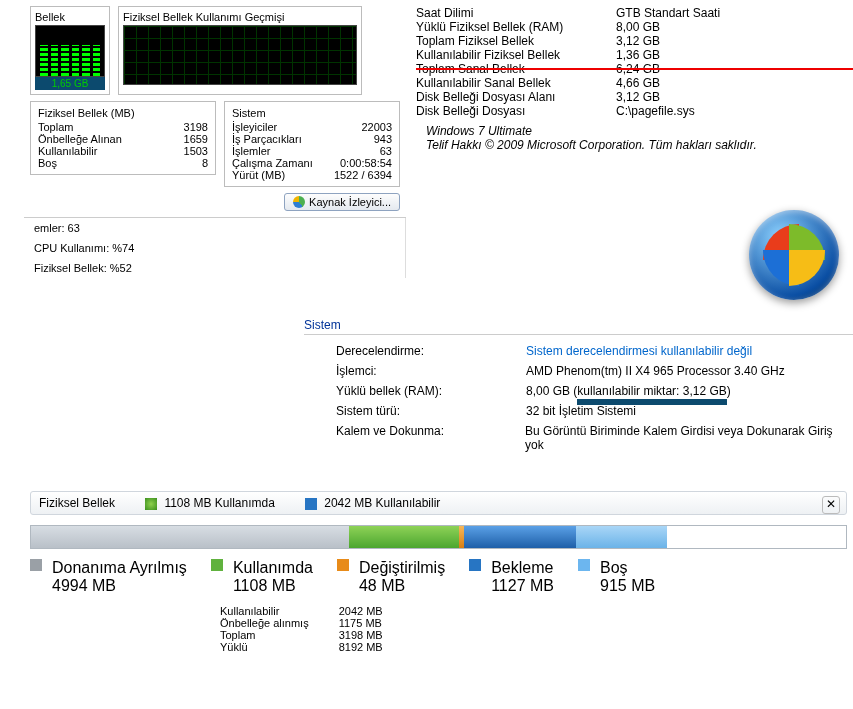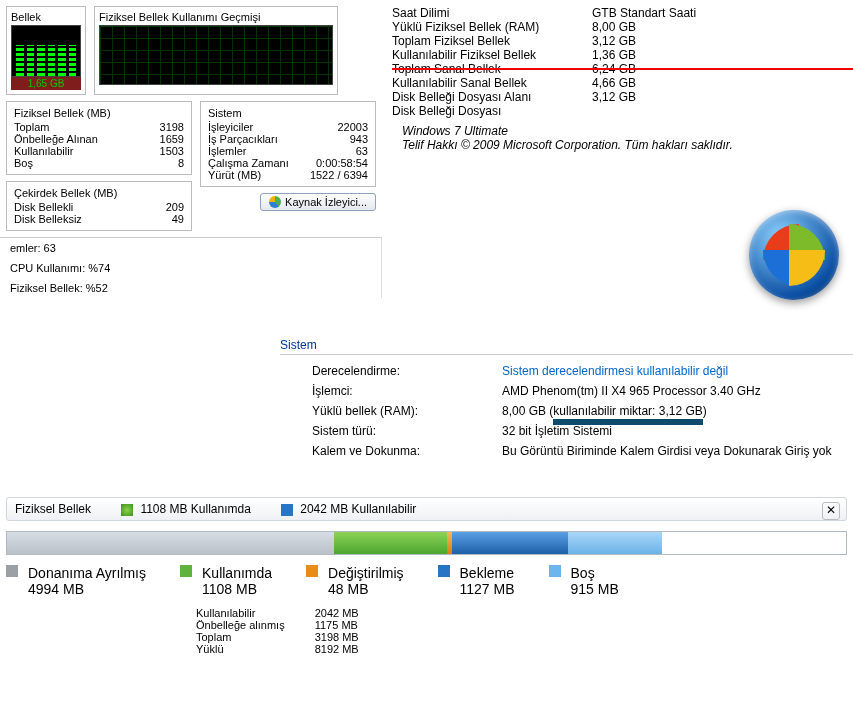--- a/index.html
+++ b/index.html
@@ -5,21 +5,21 @@
   body { margin:0; font-family:"Segoe UI",Tahoma,sans-serif; font-size:11px; color:#000; background:#fff; width:853px; }
   .top { display:flex; align-items:flex-start; }
   .tm { display:flex; gap:8px; padding:6px; }
   .panel { border:1px solid #bcbcbc; padding:4px; }
   .panel .title { font-size:11px; margin-bottom:2px; }
   .memgauge { width:68px; height:50px; background:#000; border:1px solid #444; position:relative; }
   .memgauge .bars { position:absolute; bottom:0; left:0; right:0; height:62%; display:flex; gap:1px; padding:0 4px; }
   .memgauge .bars span { flex:1; background:linear-gradient(to top,#0f0 0%,#0f0 100%); }
   .memgauge .bars span + span { margin-left:2px; }
   .memgauge .lines { position:absolute; inset:0; background:repeating-linear-gradient(to bottom,#000 0,#000 2px,transparent 2px,transparent 5px); }
-  .memgval { text-align:center; color:#0c0; background:#7f1d1d; font-size:10px; padding:1px 0;}
+  .memgval { text-align:center; color:#0c0; background:#0c4a6e; font-size:10px; padding:1px 0;}
   .histgraph { width:232px; height:58px; background:#000; border:1px solid #444;
     background-image:repeating-linear-gradient(to right,#003300 0,#003300 1px,transparent 1px,transparent 12px),
                      repeating-linear-gradient(to bottom,#003300 0,#003300 1px,transparent 1px,transparent 12px);
   }
   .stats { display:flex; gap:8px; padding:0 6px 6px 6px; }
   .statbox { border:1px solid #bcbcbc; padding:5px 7px; font-size:11px; }
   .statbox .h { padding-bottom:2px; }
   .statbox .row { display:flex; justify-content:space-between; gap:20px; }
   .bigtable { padding:6px 10px; font-size:12px; flex:1; }
   .bigtable .row { display:flex; }
@@ -53,26 +53,26 @@
   .sq { width:12px; height:12px; display:inline-block; background:#666; vertical-align:middle; margin-right:4px;}
   .sq.gray{background:#9aa0a6;} .sq.green{background:#60b23e;} .sq.green2{background:radial-gradient(#8fd04e,#3b8f1e);} .sq.orange{background:#e88b19;} .sq.blue{background:#2775c3;} .sq.lblue{background:#6cb6ef;}
   .xbtn { position:absolute; right:6px; top:4px; width:16px; height:16px; border:1px solid #bbb; border-radius:3px; text-align:center; line-height:14px; }
   .barfull { margin:10px 0; height:22px; display:flex; border:1px solid #b0b8c0; }
   .seg { height:100%; }
   .seg.gray{background:linear-gradient(#d7dde3,#b9c0c8);}
   .seg.green{background:linear-gradient(#8ed257,#4ba62f);}
   .seg.orange{background:linear-gradient(#f7b759,#d87e12);}
   .seg.blue{background:linear-gradient(#5aa0e6,#1e5fa8);}
   .seg.lblue{background:linear-gradient(#a9d6f7,#6bb3e8);}
-  .legend { display:flex; gap:34px; font-size:14px; }
+  .legend { display:flex; gap:24px; font-size:16px; }
   .legend .item { display:flex; gap:6px; }
   .legend .txt div:first-child { }
   .extras { margin:10px 0 0 190px; display:flex; gap:30px; font-size:11px;}
   .extras .col1 div, .extras .col2 div { }
-  .container { position:relative; }
+  .container { position:relative;padding-left:24px; }
 </style>
 </head>
 <body>
 
 <div class="container">
 <div class="top">
   <div>
     <div class="tm">
       <div class="panel">
         <div class="title">Bellek</div>
@@ -108,31 +108,20 @@
               </div>
           <div class="row">
                 <span>Kullanılabilir</span>
                 <span>1503</span>
               </div>
           <div class="row">
                 <span>Boş</span>
                 <span>8</span>
               </div>
         </div>
-        <div class="statbox" style="width:170px;">
-          <div class="h">Çekirdek Bellek (MB)</div>
-          <div class="row">
-                <span>Disk Bellekli</span>
-                <span>209</span>
-              </div>
-          <div class="row">
-                <span>Disk Belleksiz</span>
-                <span>49</span>
-              </div>
-        </div>
       </div>
       <div style="display:flex;flex-direction:column;gap:6px;">
         <div class="statbox" style="width:160px;">
           <div class="h">Sistem</div>
           <div class="row">
                 <span>İşleyiciler</span>
                 <span>22003</span>
               </div>
           <div class="row">
                 <span>İş Parçacıkları</span>
@@ -190,20 +179,21 @@
     <div class="row">
           <div class="k">Kullanılabilir Sanal Bellek</div>
           <div class="v">4,66 GB</div>
         </div>
     <div class="row">
           <div class="k">Disk Belleği Dosyası Alanı</div>
           <div class="v">3,12 GB</div>
         </div>
     <div class="row">
           <div class="k">Disk Belleği Dosyası</div>
+          <div class="v">C:\pagefile.sys</div>
         </div>
     <div class="wininfo">
       <div>Windows 7 Ultimate</div>
       <div>Telif Hakkı © 2009 Microsoft Corporation. Tüm hakları saklıdır.</div>
     </div>
   </div>
 </div>
 
 <div class="orb">
   <div class="q q1"></div>

